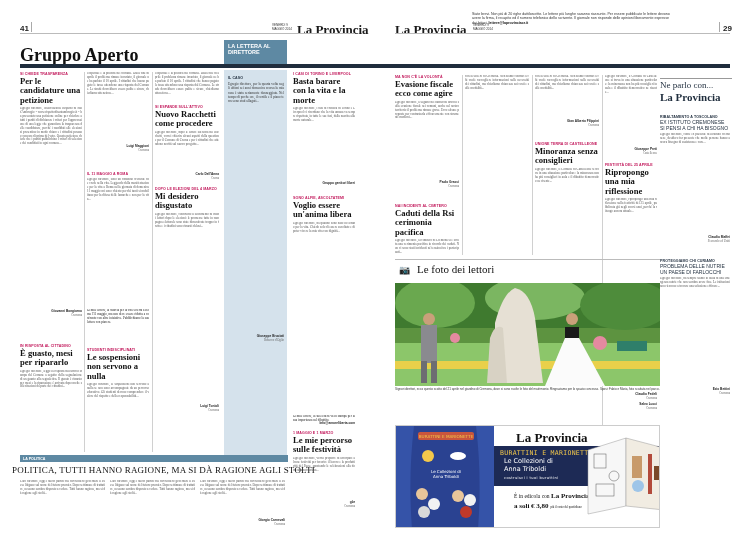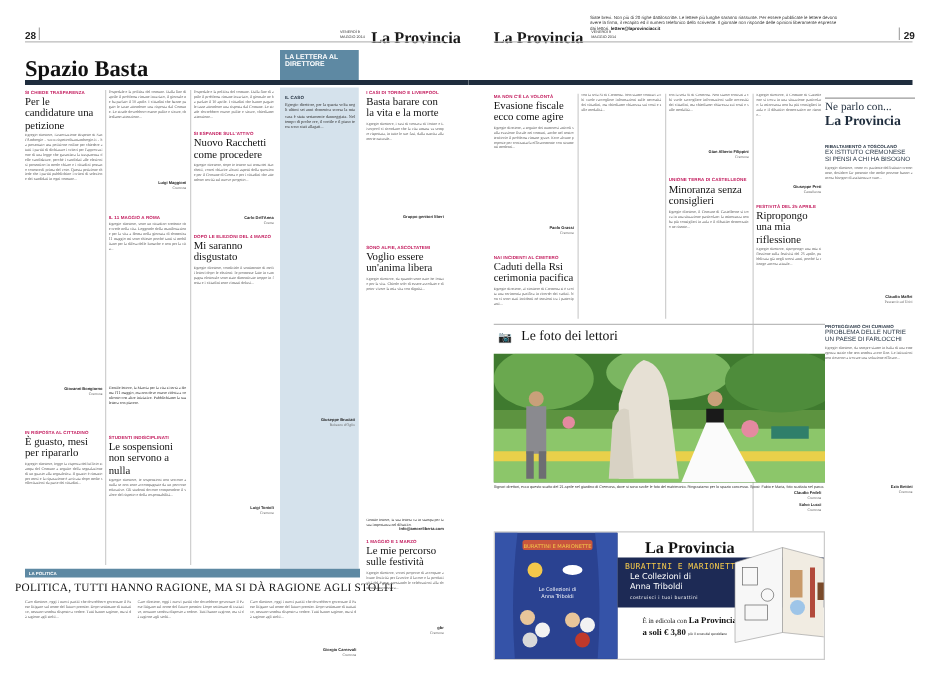--- a/index.html
+++ b/index.html
@@ -17,21 +17,21 @@
   .folio-sep { position: absolute; top: 22px; width: 1px; height: 10px; background: #aaa; }
 
   .section-title { position: absolute; left: 20px; top: 45px; font-family: "Liberation Serif", serif; font-weight: bold; font-size: 18px; color: #111; }
   .thick-rule { position: absolute; top: 64px; height: 4px; background: #1f2d3d; }
 
   .lettera-box { position: absolute; left: 224px; top: 40px; width: 63px; height: 28px; background: #5e89a3; color: #fff; font-family: "Liberation Sans", sans-serif; font-weight: bold; font-size: 5.5px; padding: 3px 4px; line-height: 6px; text-transform: uppercase; }
   .lettera-col { position: absolute; left: 224px; top: 70px; width: 63px; height: 385px; background: #d5e2ec; }
 
   .kicker { font-family: "Liberation Sans", sans-serif; font-weight: bold; font-size: 3.6px; color: #c2185b; text-transform: uppercase; letter-spacing: 0.1px; }
   .kicker.dark { color: #1f2d3d; }
-  .headline { font-family: "Liberation Serif", serif; font-weight: normal; font-size: 8.6px; line-height: 9.4px; color: #111; margin-top: 1px; }
+  .headline { font-family: "Liberation Serif", serif; font-weight: bold; font-size: 8.6px; line-height: 9.4px; color: #111; margin-top: 1px; }
   .headline.caps-light { font-weight: normal; font-size: 7px; line-height: 7.6px; text-transform: uppercase; letter-spacing: 0.2px; }
   .body-text { font-size: 3.2px; line-height: 3.9px; color: #555; text-align: justify; margin-top: 2px; word-break: break-all; }
   .byline { font-family: "Liberation Sans", sans-serif; font-size: 3.2px; font-weight: bold; color: #222; text-align: right; margin-top: 1.5px; }
   .byline-city { font-size: 3px; color: #666; text-align: right; }
 
   .article { position: absolute; }
   .col-rule { position: absolute; width: 1px; background: #d0d0d0; }
 
   .bottom-strip { position: absolute; left: 20px; top: 455px; width: 268px; height: 7px; background: #5e89a3; color: #fff; font-family: "Liberation Sans", sans-serif; font-weight: bold; font-size: 3.6px; padding: 1.6px 3px; text-transform: uppercase; }
   .politica-head { position: absolute; left: 12px; top: 465px; width: 355px; font-family: "Liberation Serif", serif; font-size: 9px; color: #111; white-space: nowrap; letter-spacing: 0.2px; }
@@ -59,27 +59,27 @@
   .neparlo-box { position: absolute; left: 285px; top: 80px; width: 72px; height: 32px; }
   .neparlo-1 { font-family: "Liberation Serif", serif; font-size: 9px; color: #1f2d3d; }
   .neparlo-2 { font-family: "Liberation Serif", serif; font-weight: bold; font-size: 11px; color: #1f2d3d; margin-top: 1px; }
   .neparlo-rule { position: absolute; left: 285px; top: 78px; width: 72px; height: 1px; background: #999; }
   .sans-head { font-family: "Liberation Sans", sans-serif; font-size: 5px; line-height: 5.6px; color: #1f2d3d; text-transform: uppercase; margin-top: 1px; }
 </style>
 </head>
 <body>
 
 <div class="page left">
-  <div class="folio" style="left:20px;">28</div>
+  <div class="folio" style="left:20px;">41</div>
   <div class="folio-sep" style="left:31px;"></div>
   <div class="mast-date" style="left:272px;width:22px;">Venerdì 9 Maggio 2014</div>
   <div class="masthead" style="left:297px;">La Provincia</div>
   <div class="rule-top" style="left:20px;width:335px;"></div>
 
-  <div class="section-title">Spazio Basta</div>
+  <div class="section-title">Gruppo Aperto</div>
   <div class="lettera-box">La lettera al direttore</div>
   <div class="thick-rule" style="left:20px;width:355px;"></div>
   <div class="lettera-col"></div>
 
   <div class="article" style="left:20px;top:72px;width:62px;">
     <div class="kicker">Si chiede trasparenza</div>
     <div class="headline">Per le candidature una petizione</div>
     <div class="body-text" style="height:200px;overflow:hidden;">Egregio direttore, l'associazione Rispetto di Sant'Ambrogio - www.rispettodisantambrogio.it - ha presentato una petizione online per chiedere a tutti i partiti di dichiarare i criteri per l'approvazione di una legge che garantisca la trasparenza delle candidature, perché i candidati alle elezioni si presentino in modo chiaro e i cittadini possano conoscerli prima del voto. Questa petizione chiede che i partiti pubblichino i criteri di selezione dei candidati in ogni comune...</div>
     <div class="byline">Giovanni Bongiorno</div>
     <div class="byline-city">Cremona</div>
@@ -123,21 +123,21 @@
   <div class="article" style="left:155px;top:105px;width:64px;">
     <div class="kicker">Si espande sull'attivo</div>
     <div class="headline">Nuovo Racchetti come procedere</div>
     <div class="body-text" style="height:40px;overflow:hidden;">Egregio direttore, dopo le lettere sul tema del Racchetti, vorrei chiarire alcuni aspetti della questione per il Comune di Crema e per i cittadini che attendono novità sul nuovo progetto...</div>
     <div class="byline">Carlo Dell'Anna</div>
     <div class="byline-city">Crema</div>
   </div>
 
   <div class="article" style="left:155px;top:187px;width:64px;">
     <div class="kicker">Dopo le elezioni del 4 marzo</div>
-    <div class="headline">Mi saranno disgustato</div>
+    <div class="headline">Mi desidero disgustato</div>
     <div class="body-text" style="height:190px;overflow:hidden;">Egregio direttore, condivido il sentimento di molti lettori dopo le elezioni: le promesse fatte in campagna elettorale sono state dimenticate troppo in fretta e i cittadini sono rimasti delusi...</div>
     <div class="byline">Luigi Tonioli</div>
     <div class="byline-city">Cremona</div>
   </div>
 
   <div class="article" style="left:228px;top:76px;width:56px;">
     <div class="kicker dark">Il caso</div>
     <div class="body-text" style="color:#333;height:250px;overflow:hidden;font-size:3.4px;line-height:4.3px;">Egregio direttore, per la quarta volta negli ultimi sei anni domenica scorsa la mia casa è stata seriamente danneggiata. Nel tempo di poche ore, il cortile e il piano terra sono stati allagati...</div>
     <div class="byline">Giuseppe Bruciati</div>
     <div class="byline-city">Robecco d'Oglio</div>

